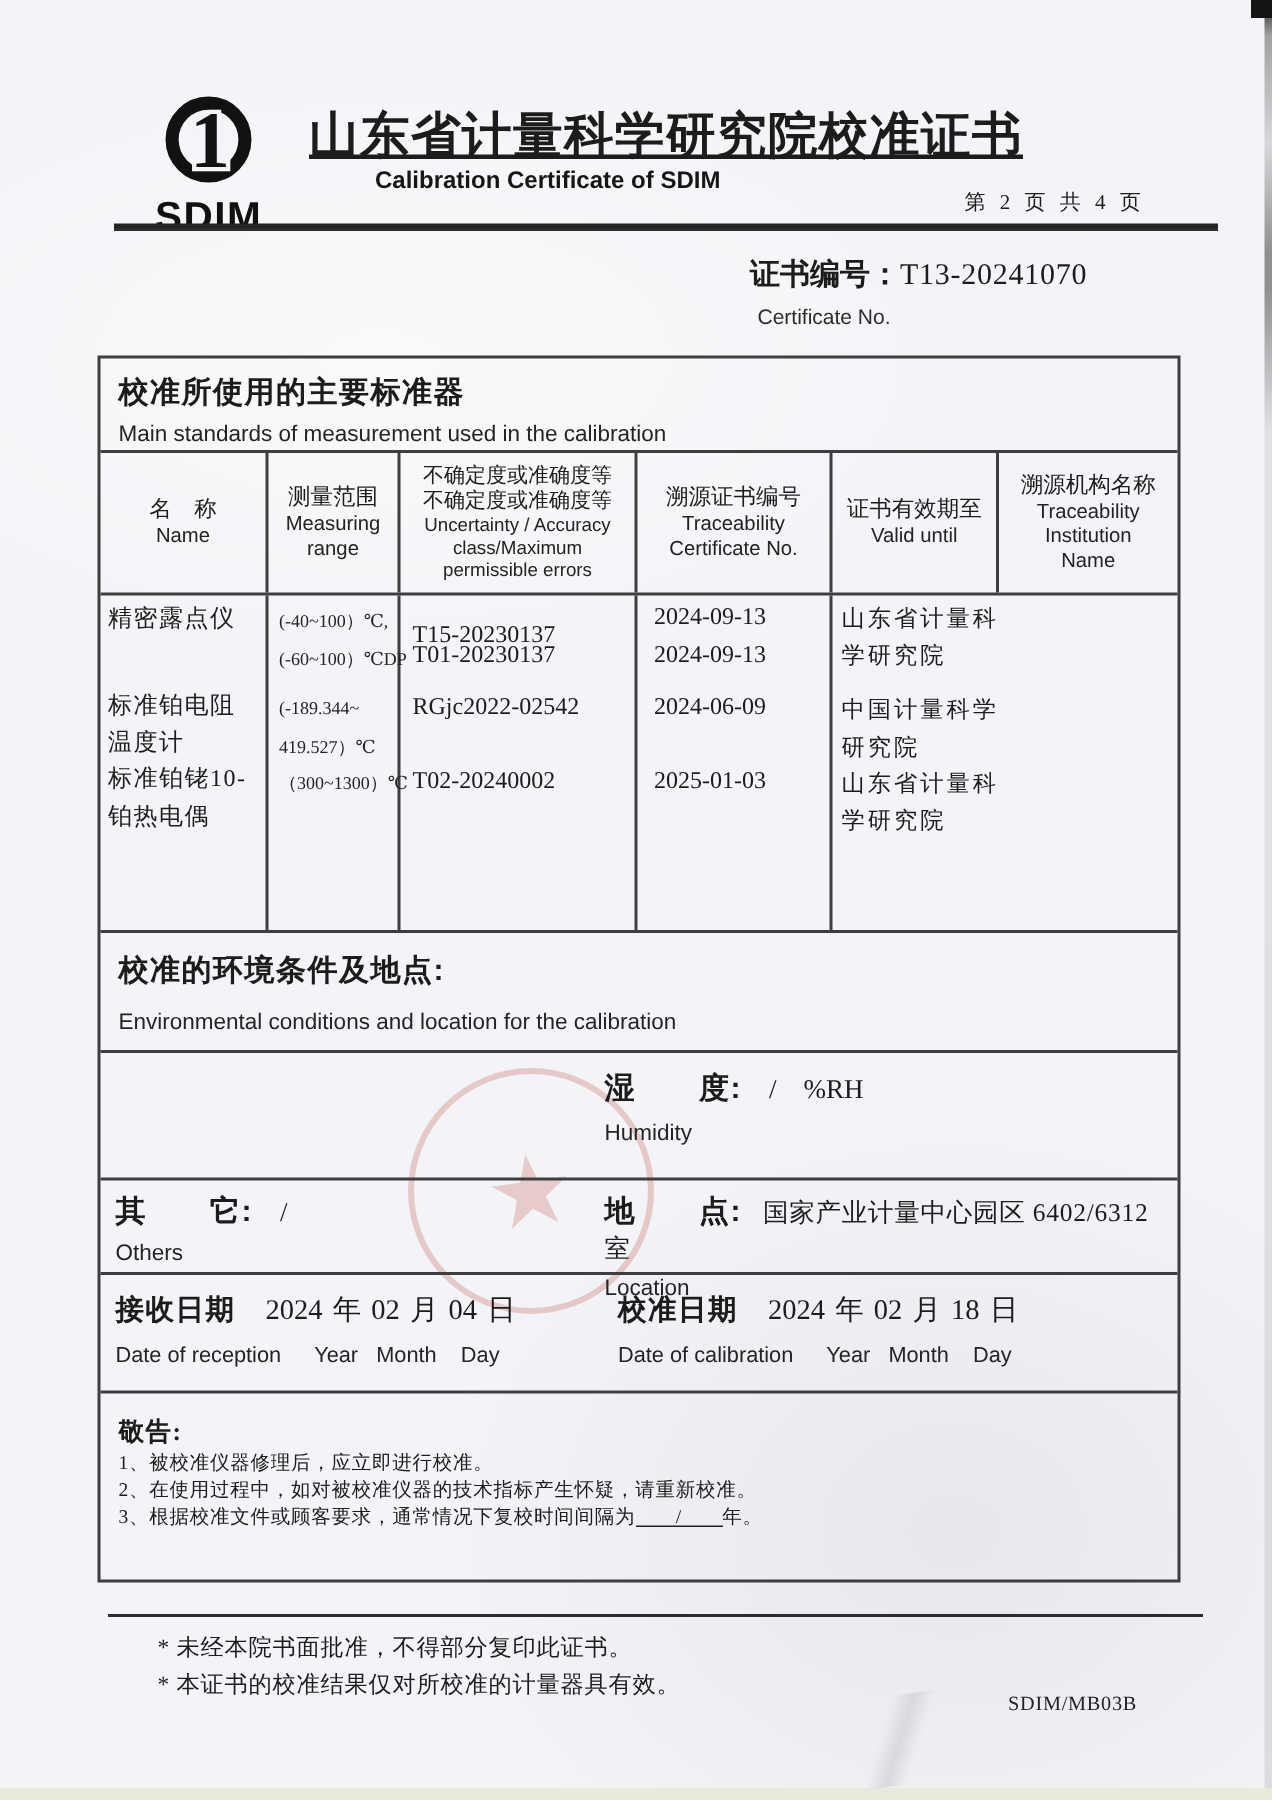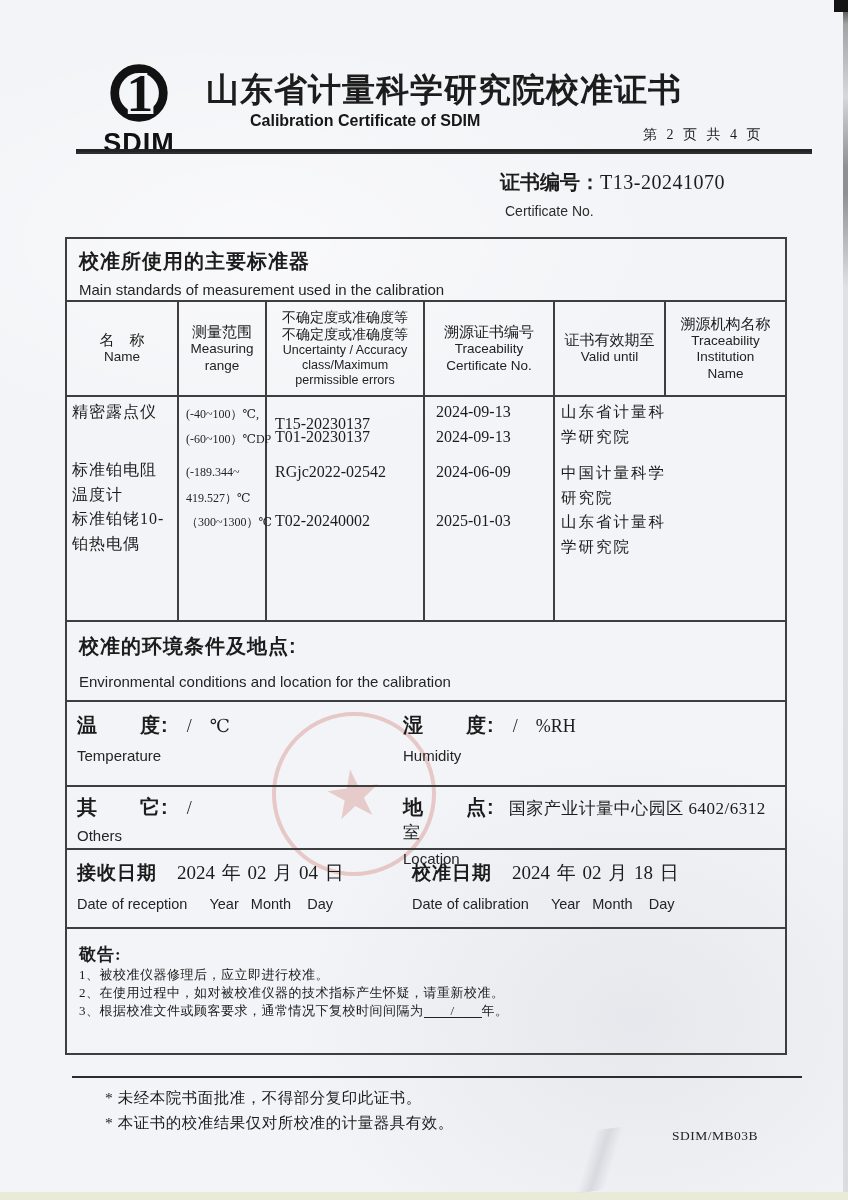--- a/index.html
+++ b/index.html
@@ -20,21 +20,21 @@
     background:linear-gradient(180deg,#1e1e1e 0%, rgba(80,80,80,.5) 2%, rgba(130,130,130,.25) 8%,
       rgba(60,60,60,.55) 14%, rgba(60,60,60,.55) 16%, rgba(150,150,150,.2) 24%, rgba(140,140,140,.22) 100%); }
   .corner-tr { position:absolute; right:0; top:0; width:14px; height:12px; background:#141414; }
   .edge-bottom { position:absolute; left:0; bottom:0; width:848px; height:8px; background:#e9ead8; }
   .crease { position:absolute; left:470px; top:1130px; width:260px; height:60px;
     background:linear-gradient(115deg, rgba(255,255,255,0) 45%, rgba(210,212,218,.8) 50%, rgba(255,255,255,0) 55%);
     transform:rotate(-8deg); }
   
   .logo { left:96px; top:60px; width:86px; text-align:center; }
   .logo-text { font-family:"Liberation Sans","DejaVu Sans",sans-serif; font-weight:bold; font-size:27px; letter-spacing:1px; color:#111; margin-top:-4px; }
-  .title-zh { left:206px; top:68px; width:470px; font-size:33px; font-weight:600; letter-spacing:1px; white-space:nowrap; }
+  .title-zh { left:206px; top:68px; width:470px; font-size:33px; font-weight:600; letter-spacing:1px; white-space:nowrap;text-decoration:underline; }
   .title-en { left:250px; top:112px; width:400px; font-family:"Liberation Sans","DejaVu Sans",sans-serif; font-weight:bold; font-size:16px; white-space:nowrap; color:#161616; }
   .page-info { left:643px; top:126px; font-size:14px; letter-spacing:3px; white-space:nowrap; }
   .rule-double { left:76px; top:149px; width:736px; height:3px; border-top:3px solid #242424; border-bottom:2px solid #2e2e2e; }
   .cert-line { left:500px; top:169px; font-size:20px; white-space:nowrap; }
   .cert-line .lbl { font-weight:600; }
   .cert-line .val { letter-spacing:.5px; }
   .cert-en { left:505px; top:203px; font-family:"Liberation Sans","DejaVu Sans",sans-serif; font-size:14px; color:#2c2c2c; }
   
   .main-box { left:65px; top:237px; width:722px; height:818px; border:2px solid #3e3e3e; display:flex; flex-direction:column; background:transparent; }
   .sec { border-bottom:2px solid #3e3e3e; position:relative; flex:none; }
@@ -198,26 +198,20 @@
         <div class="bl" style="top:140px">学研究院</div>
       </div>
     </div>
 
     <div class="sec s-envtitle">
       <div class="sec-title-zh">校准的环境条件及地点:</div>
       <div class="sec-title-en">Environmental conditions and location for the calibration</div>
     </div>
 
     <div class="sec envrow" style="height:85px">
-      <div class="env-item" style="left:10px; top:10px">
-        <span class="env-zh">温　　度:</span>
-        <span class="env-val">/</span>
-        <span class="env-unit">℃</span>
-        <div class="env-en" style="margin-top:8px">Temperature</div>
-      </div>
       <div class="env-item" style="left:336px; top:10px">
         <span class="env-zh">湿　　度:</span>
         <span class="env-val">/</span>
         <span class="env-unit">%RH</span>
         <div class="env-en" style="margin-top:8px">Humidity</div>
       </div>
     </div>
 
     <div class="sec envrow" style="height:63px">
       <div class="env-item" style="left:10px; top:7px">

